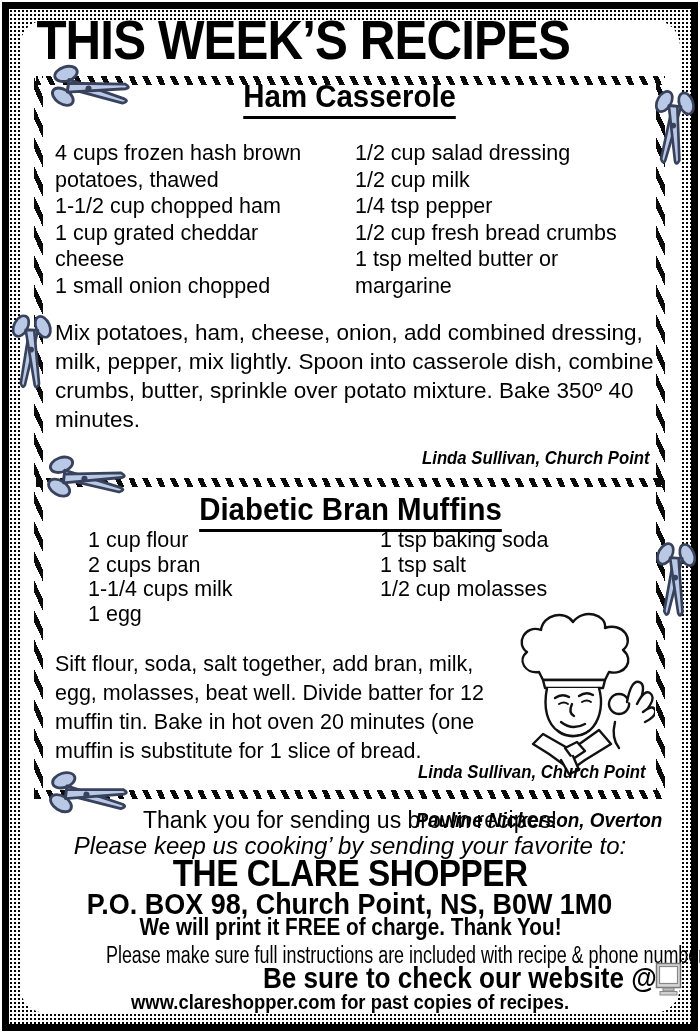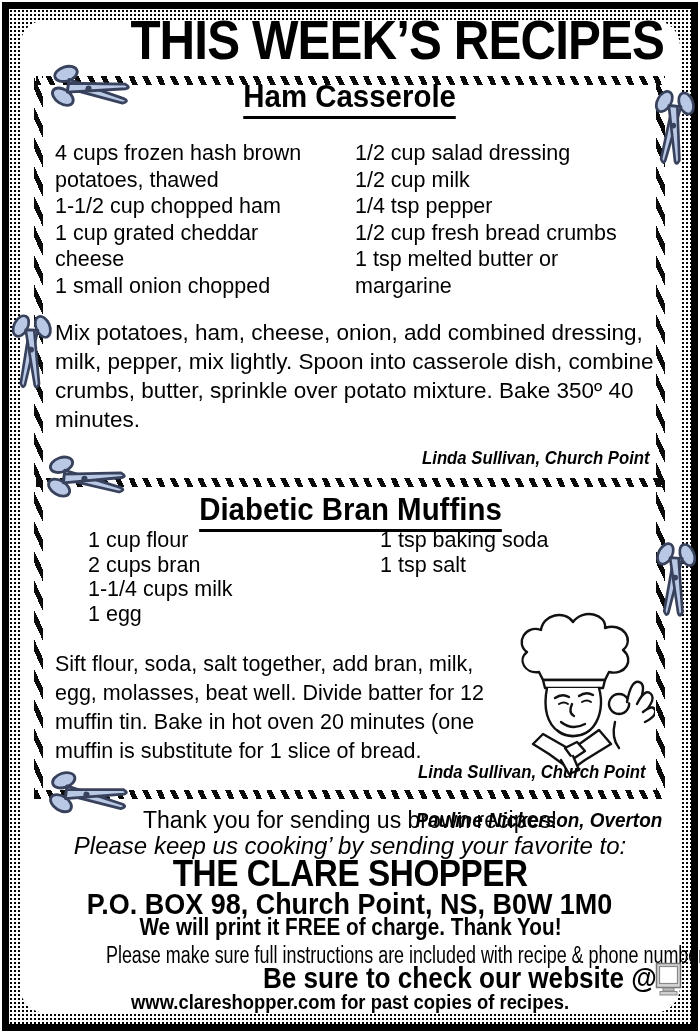--- a/index.html
+++ b/index.html
@@ -9,21 +9,21 @@
   }
   .frame{position:absolute;inset:2px;background:#000;}
   .dots{
     position:absolute;inset:9px;background-color:#fff;
     background-image:radial-gradient(circle,#000 1.1px,transparent 1.25px);
     background-size:4px 4px;
   }
   .content{position:absolute;inset:20px;background:#fff;border-radius:26px;}
 
   .main-title{
-    position:absolute;top:12px;left:0;right:0;text-align:right;
+    position:absolute;top:12px;left:0;right:0;text-align:left;
     font-weight:bold;font-size:56px;line-height:56px;white-space:nowrap;
   }
   .main-title .cond{display:inline-block;transform:scaleX(0.88);transform-origin:center;letter-spacing:-1px;}
 
   
   .dash{
     position:absolute;
     background:repeating-linear-gradient(65deg,#0b0b0b 0 5px,transparent 5px 12.5px);
   }
   .dash-top   {left:36px;top:76px; width:628px;height:9px;}
@@ -210,20 +210,21 @@
 <div class="ing-cols" id="r2-ings">
   <div class="col1">
     <div>1 cup flour</div>
     <div>2 cups bran</div>
     <div>1-1/4 cups milk</div>
     <div>1 egg</div>
   </div>
   <div class="col2">
     <div>1 tsp baking soda</div>
     <div>1 tsp salt</div>
+    <div>1/2 cup molasses</div>
   </div>
 </div>
 
 <div class="instructions" id="r2-instr">Sift flour, soda, salt together, add bran, milk, egg, molasses, beat well. Divide batter for 12 muffin tin. Bake in hot oven 20 minutes (one muffin is substitute for 1 slice of bread.</div>
 
 <div class="chef">
   <svg width="168" height="178" viewBox="0 0 168 178">
     <g fill="#fff" stroke="#111" stroke-width="2.4" stroke-linecap="round" stroke-linejoin="round">
 
       <path d="M52,62 C38,64 30,50 40,42 C28,34 38,14 54,20 C56,4 78,0 86,12 C96,-2 120,4 118,18 C136,12 148,30 136,40 C148,50 138,66 122,62 L118,70 L56,70 Z"></path>

